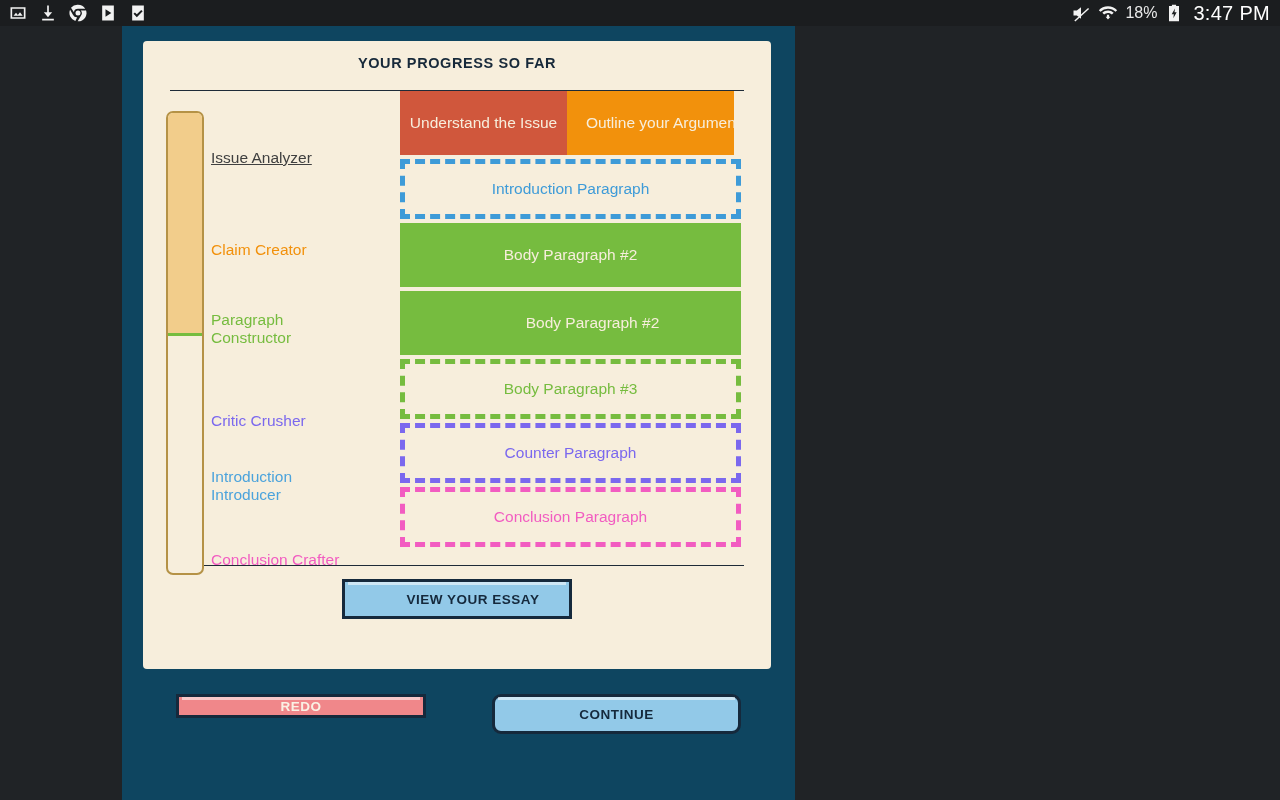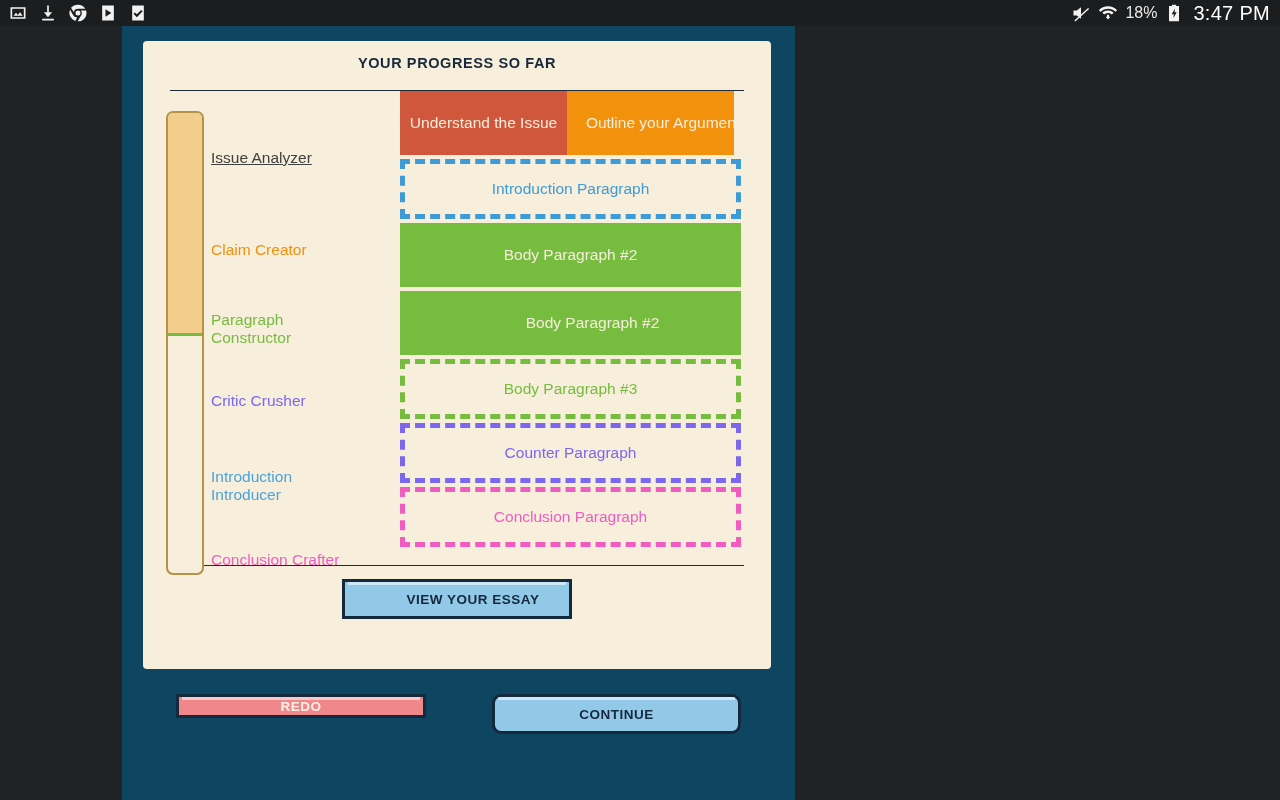--- a/index.html
+++ b/index.html
@@ -174,21 +174,21 @@
 
         <div class="progressbar" style="border-color: rgb(181, 146, 70);">
           <div class="progress-fill" id="progress-fill" style="height: 48.5%; background: rgb(242, 205, 139); border-bottom-color: rgb(118, 188, 63);"></div>
         </div>
 
         <div class="stages" id="stages">
             <div class="stage-label" style="top: 58px; color: #404040; text-decoration: underline;">Issue Analyzer</div>
             <div class="stage-label" style="top: 150px; color: rgb(242, 145, 12);">Claim Creator</div>
             <div class="stage-label" style="top: 220px; color: rgb(118, 188, 63);">Paragraph
 Constructor</div>
-            <div class="stage-label" style="top: 301px; color: rgb(123, 104, 238);">Critic Crusher</div>
+            <div class="stage-label" style="top: 321px; color: rgb(123, 104, 238);">Critic Crusher</div>
             <div class="stage-label" style="top: 377px; color: rgb(75, 163, 220);">Introduction
 Introducer</div>
             <div class="stage-label" style="top: 460px; color: rgb(242, 92, 193);">Conclusion Crafter</div>
           </div>
 
         <div class="blocks" id="blocks">
             <div class="row-top">
               <div class="blk solid-red" style="background: rgb(208, 87, 60);">Understand the Issue</div>
               <div class="blk solid-orng" style="background: rgb(242, 145, 12);">Outline your Argument</div>
             </div>

